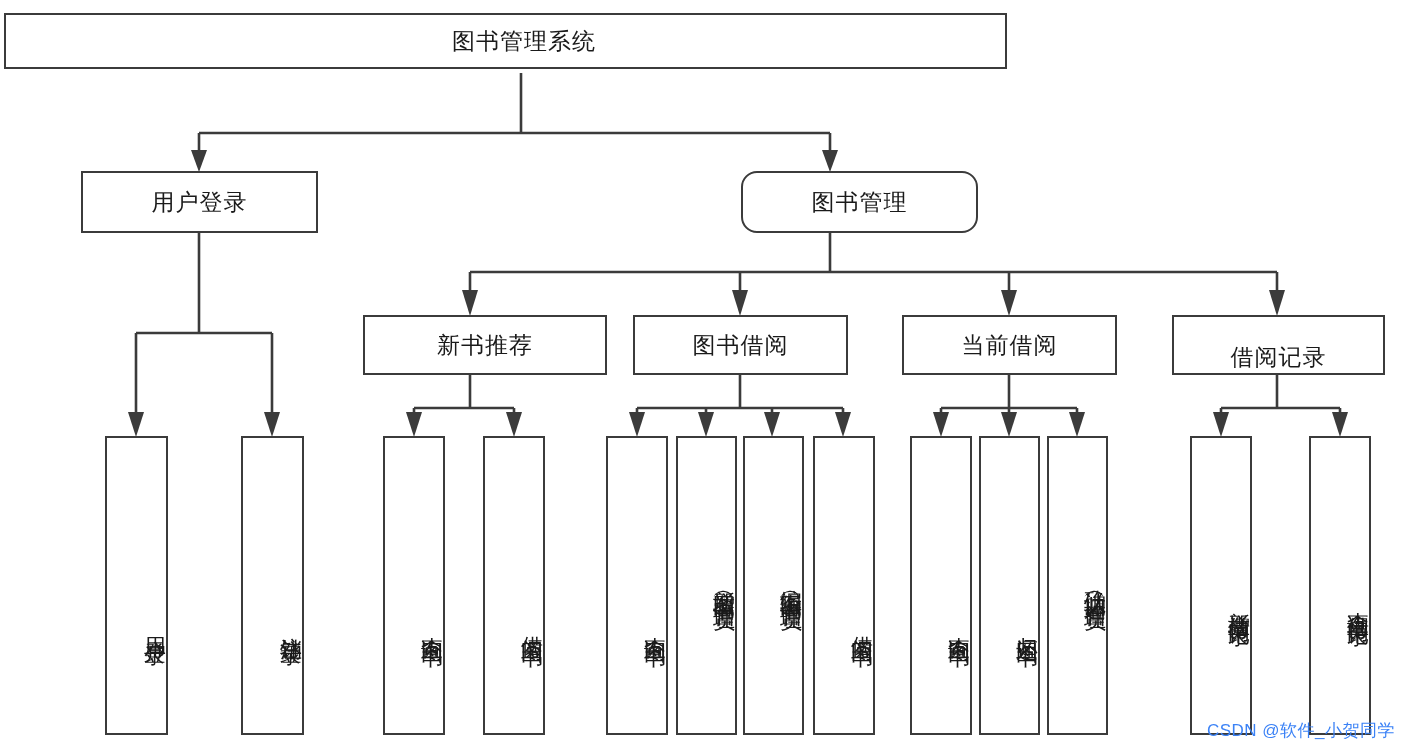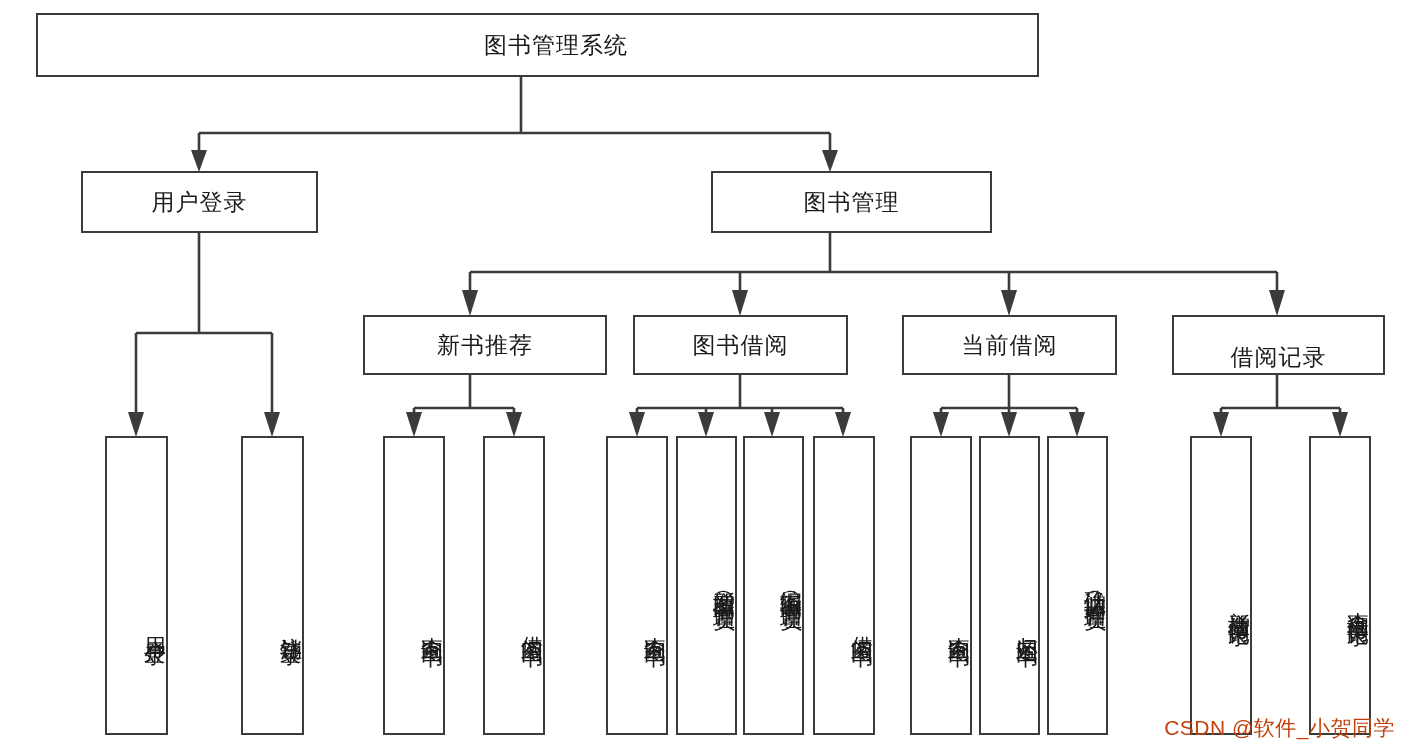--- a/index.html
+++ b/index.html
@@ -60,22 +60,22 @@
     stroke-width: 2.6;
     fill: none;
   }
   .arrowhead {
     fill: #3b3b3b;
   }
   #watermark {
     position: absolute;
     right: 10px;
     bottom: 5px;
-    font-size: 21px;
-    color: #c2410c;
+    font-size: 17px;
+    color: #3b82f6;
     letter-spacing: 0.5px;
     white-space: nowrap;
   }
 </style>
 </head>
 <body>
 
 <div id="canvas">
 
   <svg id="wires" viewBox="0 0 1405 747">
@@ -135,28 +135,28 @@
     <polygon class="arrowhead" points="1069,412 1085,412 1077,437"></polygon>
 
     <path class="wire" d="M 1277 375 L 1277 408"></path>
     <path class="wire" d="M 1221 408 L 1340 408"></path>
     <path class="wire" d="M 1221 408 L 1221 416"></path>
     <path class="wire" d="M 1340 408 L 1340 416"></path>
     <polygon class="arrowhead" points="1213,412 1229,412 1221,437"></polygon>
     <polygon class="arrowhead" points="1332,412 1348,412 1340,437"></polygon>
   </svg>
 
-  <div class="node horiz" style="left:36px; top:13px; width:1003px; height:64px;padding-left:37px;">
+  <div class="node horiz" style="left:4px; top:13px; width:1003px; height:56px;padding-left:37px;">
     <span>图书管理系统</span>
   </div>
 
   <div class="node horiz" style="left:81px; top:171px; width:237px; height:62px;">
     <span>用户登录</span>
   </div>
-  <div class="node horiz" style="left:711px; top:171px; width:281px; height:62px;">
+  <div class="node horiz" style="left:741px; top:171px; width:237px; height:62px;border-radius:16px;">
     <span>图书管理</span>
   </div>
 
   <div class="node horiz" style="left:363px; top:315px; width:244px; height:60px;">
     <span>新书推荐</span>
   </div>
   <div class="node horiz" style="left:633px; top:315px; width:215px; height:60px;">
     <span>图书借阅</span>
   </div>
   <div class="node horiz" style="left:902px; top:315px; width:215px; height:60px;">

